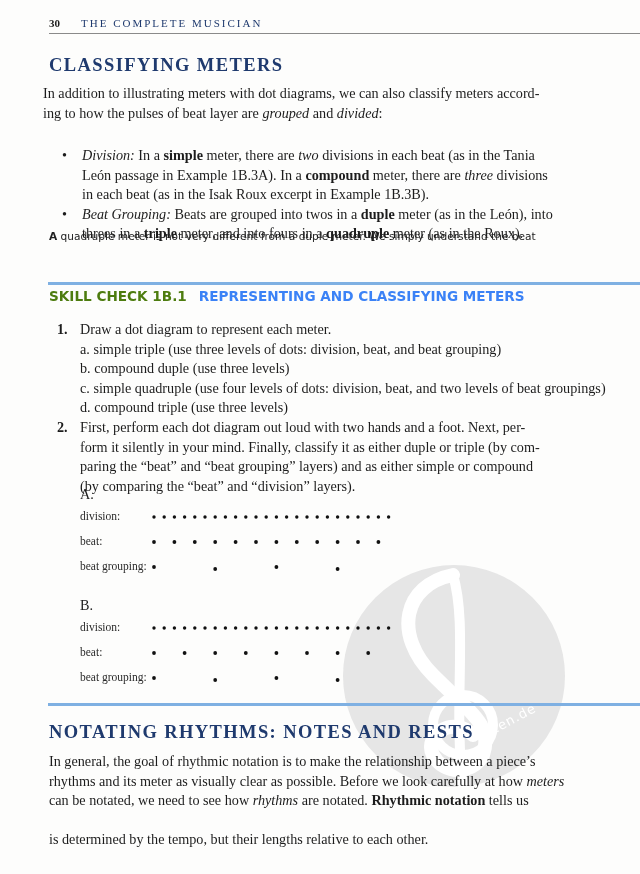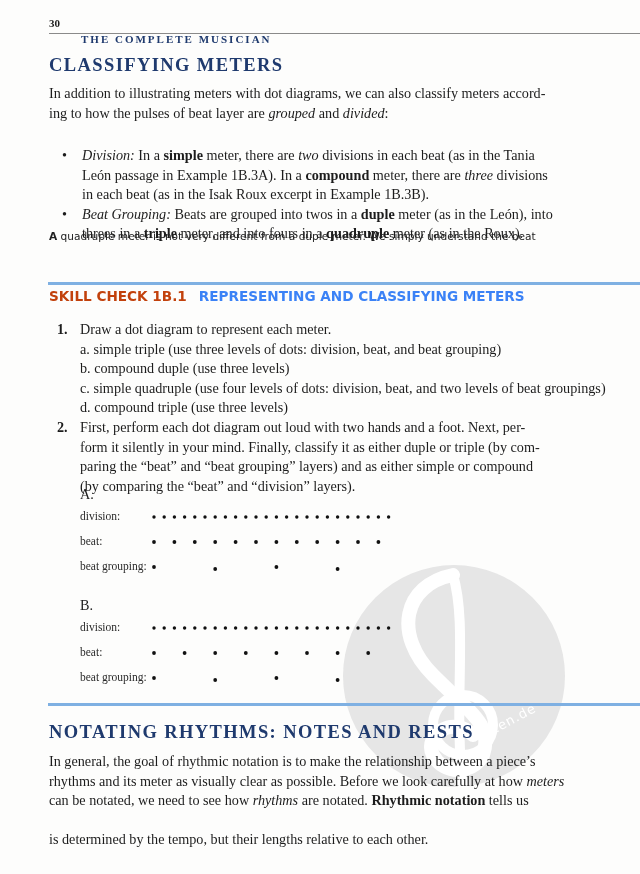--- a/index.html
+++ b/index.html
@@ -15,42 +15,42 @@
   }
   .watermark svg { position: absolute; left: 0; top: 0; }
   .wm-text {
     position: absolute; left: 130px; top: 150px; font-family: "DejaVu Sans", sans-serif;
     font-size: 13px; color: #ffffff; transform: rotate(-28deg); letter-spacing: 1px;
   }
   .page { position: absolute; left: 0; top: 0; width: 640px; height: 874px; z-index: 1; }
 
   .running-head { position: absolute; left: 49px; top: 17px; width: 591px; height: 16px; border-bottom: 1px solid #8a8a8a; }
   .page-num { position: absolute; left: 0; top: 0; font-family: Liberation Serif, serif; font-weight: bold; font-size: 11px; color: #222; }
-  .book-title { position: absolute; left: 32px; top: 16px; font-size: 11px; letter-spacing: 2px; color: #1f3a6e; font-weight: bold; }
+  .book-title { position: absolute; left: 32px; top: 0; font-size: 11px; letter-spacing: 2px; color: #1f3a6e; font-weight: normal; }
 
   h2.section {
     position: absolute; left: 49px; margin: 0; font-weight: bold; font-size: 18.5px; letter-spacing: 1.4px;
     color: #1f3a6e; font-family: "Liberation Serif", serif;
   }
-  .para { position: absolute; left: 49px; width: 560px; font-size: 14.2px; line-height: 19.5px; margin: 0; }
+  .para { position: absolute; left: 43px; width: 560px; font-size: 14.2px; line-height: 19.5px; margin: 0; }
   .para i { font-style: italic; }
   .bullets { position: absolute; left: 60px; top: 146px; width: 560px; margin: 0; padding: 0; list-style: none; font-size: 14.2px; line-height: 19.5px; }
   .bullets li { position: relative; padding-left: 22px; }
   .bullets li .dot { position: absolute; left: 2px; top: 0; }
 
   .note {
     position: absolute; left: 49px; top: 228px; width: 520px;
     font-family: "DejaVu Sans", sans-serif; font-size: 10.6px; line-height: 17px; color: #222;
   }
   .note b { font-weight: bold; }
 
   .blue-rule { position: absolute; left: 48px; right: 0; height: 3px; background: #7fb0e2; }
 
   .skill-head { position: absolute; left: 49px; top: 288px; font-family: "DejaVu Sans", sans-serif; font-weight: bold; font-size: 13.6px; }
-  .skill-code { color: #c2410c; text-align: center; }
+  .skill-code { color: #4d7c0f; text-align: center; }
   .skill-title { color: #3b82f6; margin-left: 12px; }
 
   .q { position: absolute; left: 57px; font-size: 14.2px; line-height: 19.5px; }
   .q .num { position: absolute; left: 0; top: 0; font-weight: bold; }
   .q .body { position: absolute; left: 23px; top: 0; width: 520px; }
   .subitems { margin: 0; padding: 0; list-style: none; }
   .subitems li { white-space: nowrap; }
 
   .dd-label-letter { position: absolute; left: 80px; font-size: 14.2px; }
   .dd-row-label { position: absolute; left: 80px; font-size: 11.5px; color: #2a2a2a; }

